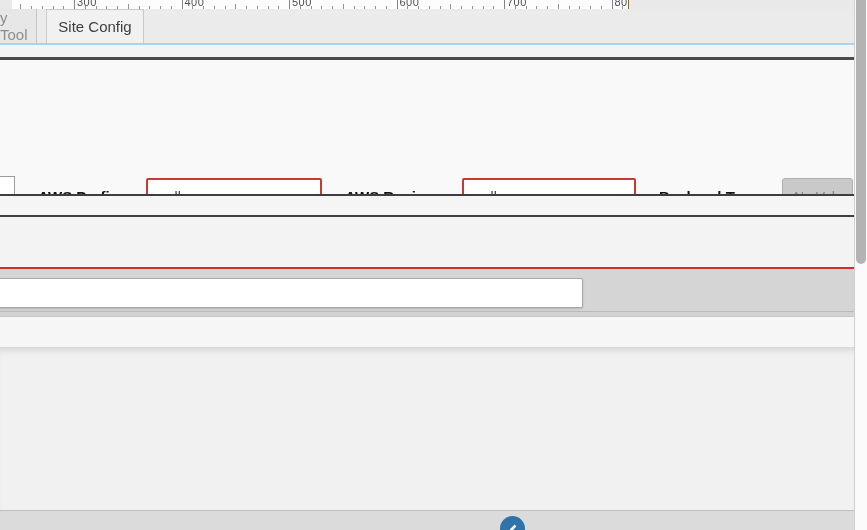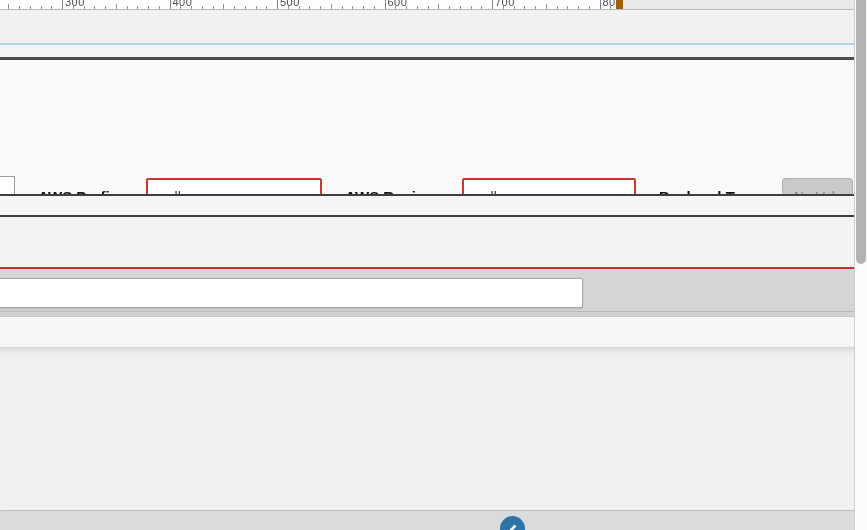--- a/index.html
+++ b/index.html
@@ -2,21 +2,21 @@
 <html><head>
 <meta charset="utf-8">
 <style>
   html,body{margin:0;padding:0;}
   body{font-family:"Liberation Sans",sans-serif;background:#e9e9e9;}
   #app{position:relative;width:867px;height:530px;overflow:hidden;background:#f1f1f1;}
   .abs{position:absolute;}
 
   
   #ruler-strip{left:0;top:0;width:855px;height:9px;background:#e9e9e9;border-bottom:1px solid #b9b9b9;}
-  #ruler{left:0;top:0;width:616px;height:9px;background:#fdfdfd;border-right:7px solid #a16207;overflow:hidden;}
+  #ruler{left:12px;top:0;width:616px;height:9px;background:#fdfdfd;border-right:1px solid #a16207;overflow:hidden;}
   .tick{position:absolute;bottom:0;width:1px;background:#8a93a6;}
   .tick.minor{height:3px;}
   .tick.medium{height:5px;}
   .tick.major{height:9px;background:#7c8496;}
   .ruler-num{position:absolute;top:-4px;font-size:11px;color:#4e5058;letter-spacing:0.5px;}
 
   
   #tabbar{left:0;top:9px;width:855px;height:34px;background:#ebebeb;}
   #tab-tool{left:0;top:0;width:37px;height:34px;background:#e7e7e7;border-right:1px solid #c4c4c4;
     color:#8d8d8d;font-size:15px;display:flex;align-items:center;justify-content:flex-end;padding-right:2px;box-sizing:border-box;}
@@ -128,20 +128,24 @@
         <div class="tick minor" style="left: 610.3px;"></div>
         <div class="ruler-num" style="left: 65px;">300</div>
         <div class="ruler-num" style="left: 172.5px;">400</div>
         <div class="ruler-num" style="left: 280px;">500</div>
         <div class="ruler-num" style="left: 387.5px;">600</div>
         <div class="ruler-num" style="left: 495px;">700</div>
         <div class="ruler-num" style="left: 602.5px;">800</div>
       </div>
   </div>
 
+  <div class="abs" id="tabbar">
+    <div class="abs" id="tab-tool">y Tool</div>
+    <div class="abs" id="tab-site-config">Site Config</div>
+  </div>
   <div class="abs" id="tab-accent-line" style="background: rgb(169, 212, 236);"></div>
 
   <div class="abs" id="toolbar-strip"></div>
   <div class="abs" id="divider-top"></div>
 
   <div class="abs" id="panel-form">
     <div class="abs" id="input-partial-left" style="position:absolute;"></div>
 
     <span class="field-label" style="left:38px;">AWS Prefix :</span>
     <input class="err-input" style="left: 146px; width: 176px;" value="null">

